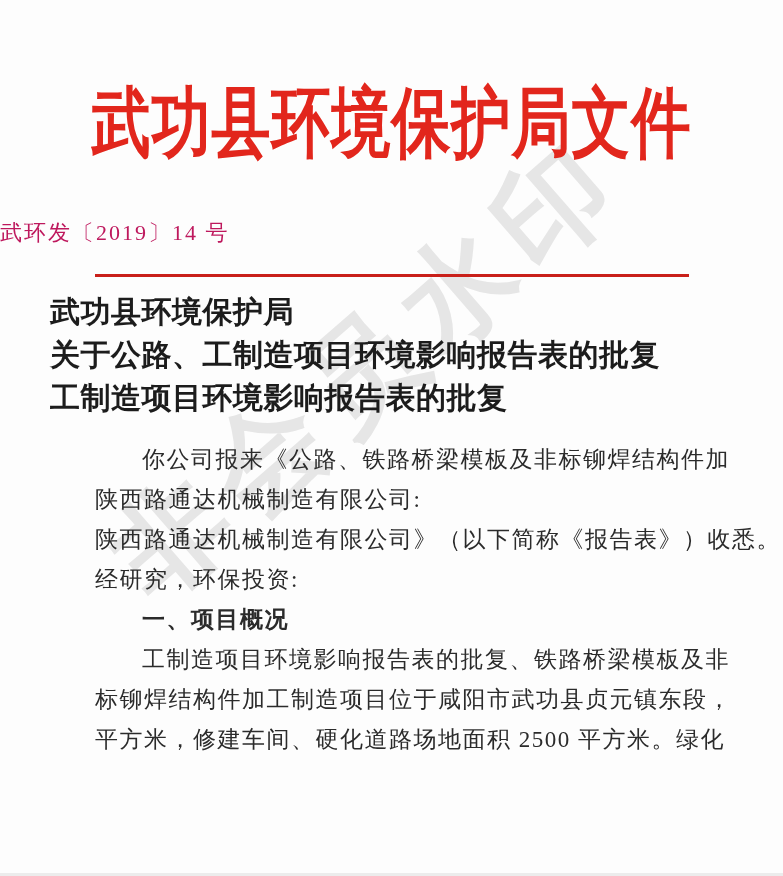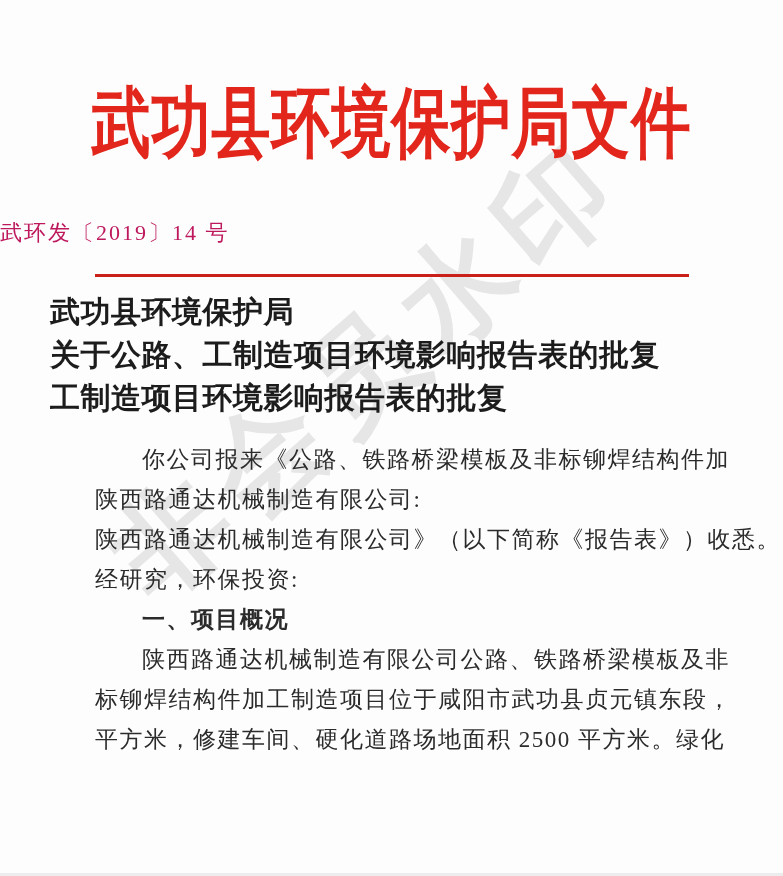--- a/index.html
+++ b/index.html
@@ -102,20 +102,20 @@
     <div>关于公路、工制造项目环境影响报告表的批复</div>
     <div>工制造项目环境影响报告表的批复</div>
   </div>
 
   <div class="docbody">
     <div class="line indent">你公司报来《公路、铁路桥梁模板及非标铆焊结构件加</div>
     <div class="line">陕西路通达机械制造有限公司:</div>
     <div class="line">陕西路通达机械制造有限公司》（以下简称《报告表》）收悉。</div>
     <div class="line">经研究，环保投资:</div>
     <div class="line indent bold">一、项目概况</div>
-    <div class="line indent">陕西路通达机械制造有限公司公路、铁路桥梁模板及非</div>
+    <div class="line indent">工制造项目环境影响报告表的批复、铁路桥梁模板及非</div>
     <div class="line">标铆焊结构件加工制造项目位于咸阳市武功县贞元镇东段，</div>
     <div class="line">平方米，修建车间、硬化道路场地面积 2500 平方米。绿化</div>
   </div>
 
   <div class="bottom-edge"></div>
 
 </div>
 
 </body></html>

